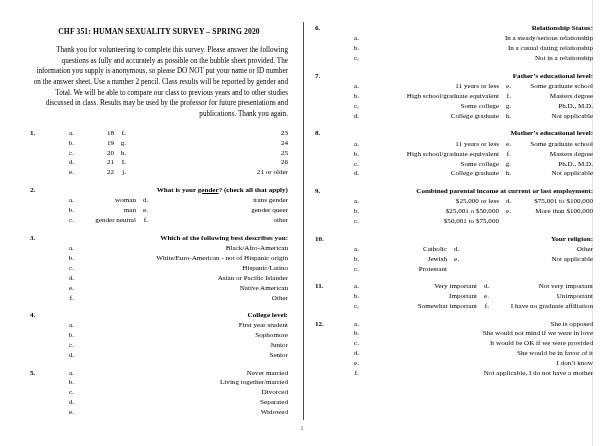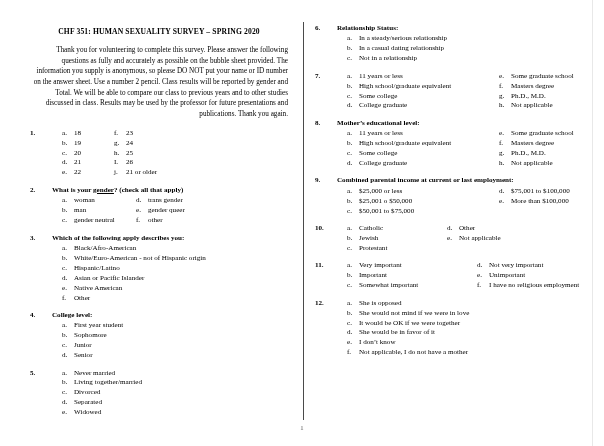--- a/index.html
+++ b/index.html
@@ -78,20 +78,21 @@
   .q-num {
     position: absolute;
     left: 0;
     top: 0;
     width: 22px;
     font-weight: bold;
     font-size: 7.1px;
   }
   .q-body {
     margin-left: 22px;
+    text-align: right;
   }
   .q-text {
     font-weight: bold;
     font-size: 7.1px;
     line-height: 1.40;
     margin-bottom: 0.5px;
   }
   .q-text u { text-decoration: underline; }
 
   .opts {
@@ -220,21 +221,21 @@
               <div class="opt">
                 <span class="opt-letter">f.</span>
                 <span class="opt-label">other</span>
               </div>
             </div>
           </div>
         </div>
         <div class="q">
           <div class="q-num">3.</div>
           <div class="q-body">
-            <div class="q-text">Which of the following apply describes you:</div>
+            <div class="q-text">Which of the following best describes you:</div>
             <div class="opts">
               <div class="opt">
                 <span class="opt-letter">a.</span>
                 <span class="opt-label">Black/Afro-American</span>
               </div>
               <div class="opt">
                 <span class="opt-letter">b.</span>
                 <span class="opt-label">White/Euro-American - not of Hispanic origin</span>
               </div>
               <div class="opt">
@@ -328,20 +329,21 @@
               <div class="opt">
                 <span class="opt-letter">c.</span>
                 <span class="opt-label">Not in a relationship</span>
               </div>
             </div>
           </div>
         </div>
         <div class="q">
           <div class="q-num">7.</div>
           <div class="q-body">
+            <div class="q-text">Father’s educational level:</div>
             <div class="opts-grid" style="--c1: 152px;">
               <div class="opt">
                 <span class="opt-letter">a.</span>
                 <span class="opt-label">11 years or less</span>
               </div>
               <div class="opt">
                 <span class="opt-letter">e.</span>
                 <span class="opt-label">Some graduate school</span>
               </div>
               <div class="opt">
@@ -439,20 +441,21 @@
               <div class="opt">
                 <span class="opt-letter"></span>
                 <span class="opt-label"></span>
               </div>
             </div>
           </div>
         </div>
         <div class="q">
           <div class="q-num">10.</div>
           <div class="q-body">
+            <div class="q-text">Your religion:</div>
             <div class="opts-grid" style="--c1: 100px;">
               <div class="opt">
                 <span class="opt-letter">a.</span>
                 <span class="opt-label">Catholic</span>
               </div>
               <div class="opt">
                 <span class="opt-letter">d.</span>
                 <span class="opt-label">Other</span>
               </div>
               <div class="opt">
@@ -493,40 +496,40 @@
               <div class="opt">
                 <span class="opt-letter">e.</span>
                 <span class="opt-label">Unimportant</span>
               </div>
               <div class="opt">
                 <span class="opt-letter">c.</span>
                 <span class="opt-label">Somewhat important</span>
               </div>
               <div class="opt">
                 <span class="opt-letter">f.</span>
-                <span class="opt-label">I have no religious employment</span>
+                <span class="opt-label">I have no graduate affiliation</span>
               </div>
             </div>
           </div>
         </div>
         <div class="q">
           <div class="q-num">12.</div>
           <div class="q-body">
             <div class="opts">
               <div class="opt">
                 <span class="opt-letter">a.</span>
                 <span class="opt-label">She is opposed</span>
               </div>
               <div class="opt">
                 <span class="opt-letter">b.</span>
                 <span class="opt-label">She would not mind if we were in love</span>
               </div>
               <div class="opt">
                 <span class="opt-letter">c.</span>
-                <span class="opt-label">It would be OK if we were together</span>
+                <span class="opt-label">It would be OK if we were provided</span>
               </div>
               <div class="opt">
                 <span class="opt-letter">d.</span>
                 <span class="opt-label">She would be in favor of it</span>
               </div>
               <div class="opt">
                 <span class="opt-letter">e.</span>
                 <span class="opt-label">I don’t know</span>
               </div>
               <div class="opt">

